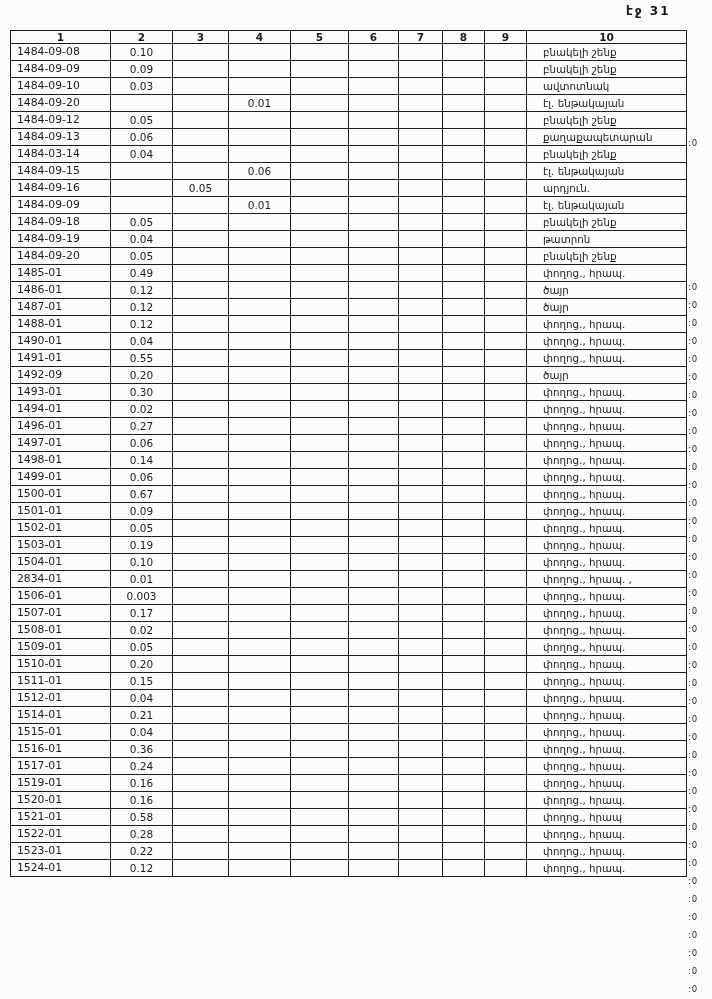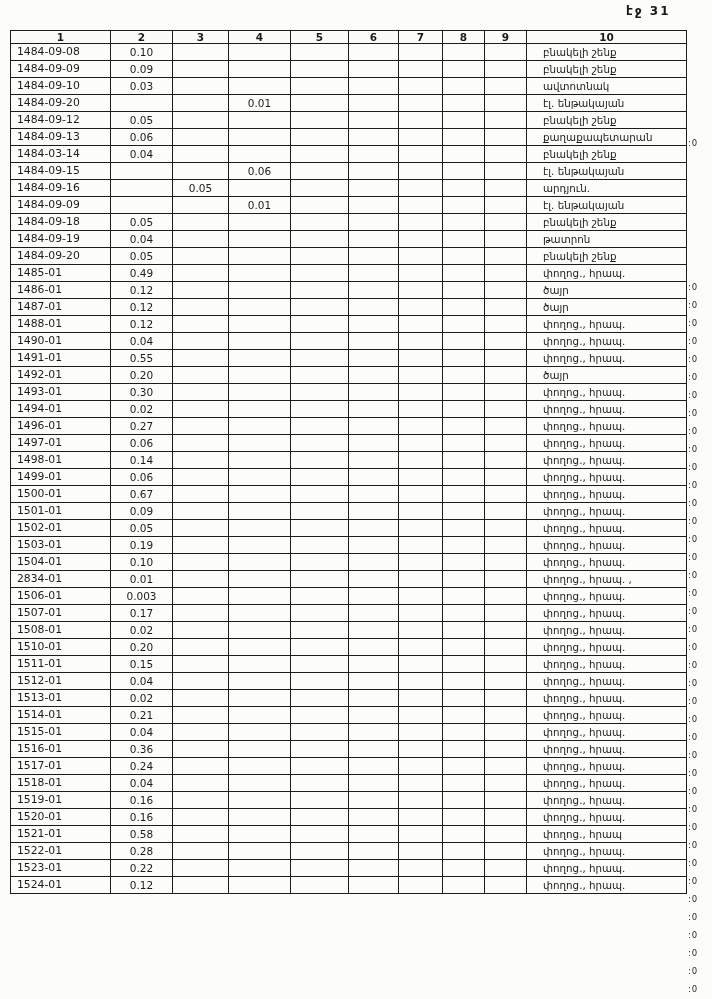--- a/index.html
+++ b/index.html
@@ -319,21 +319,21 @@
           <td class="c3"></td>
           <td class="c4"></td>
           <td class="c5"></td>
           <td class="c6"></td>
           <td class="c7"></td>
           <td class="c8"></td>
           <td class="c9"></td>
           <td class="c10">փողոց., հրապ.</td>
         </tr>
         <tr>
-          <td class="c1">1492-01</td>
+          <td class="c1">1492-09</td>
           <td class="c2">0.20</td>
           <td class="c3"></td>
           <td class="c4"></td>
           <td class="c5"></td>
           <td class="c6"></td>
           <td class="c7"></td>
           <td class="c8"></td>
           <td class="c9"></td>
           <td class="c10">ծայր</td>
         </tr>
@@ -511,20 +511,32 @@
           <td class="c3"></td>
           <td class="c4"></td>
           <td class="c5"></td>
           <td class="c6"></td>
           <td class="c7"></td>
           <td class="c8"></td>
           <td class="c9"></td>
           <td class="c10">փողոց., հրապ.</td>
         </tr>
         <tr>
+          <td class="c1">1509-01</td>
+          <td class="c2">0.05</td>
+          <td class="c3"></td>
+          <td class="c4"></td>
+          <td class="c5"></td>
+          <td class="c6"></td>
+          <td class="c7"></td>
+          <td class="c8"></td>
+          <td class="c9"></td>
+          <td class="c10">փողոց., հրապ.</td>
+        </tr>
+        <tr>
           <td class="c1">1510-01</td>
           <td class="c2">0.20</td>
           <td class="c3"></td>
           <td class="c4"></td>
           <td class="c5"></td>
           <td class="c6"></td>
           <td class="c7"></td>
           <td class="c8"></td>
           <td class="c9"></td>
           <td class="c10">փողոց., հրապ.</td>
@@ -547,32 +559,20 @@
           <td class="c3"></td>
           <td class="c4"></td>
           <td class="c5"></td>
           <td class="c6"></td>
           <td class="c7"></td>
           <td class="c8"></td>
           <td class="c9"></td>
           <td class="c10">փողոց., հրապ.</td>
         </tr>
         <tr>
-          <td class="c1">1513-01</td>
-          <td class="c2">0.02</td>
-          <td class="c3"></td>
-          <td class="c4"></td>
-          <td class="c5"></td>
-          <td class="c6"></td>
-          <td class="c7"></td>
-          <td class="c8"></td>
-          <td class="c9"></td>
-          <td class="c10">փողոց., հրապ.</td>
-        </tr>
-        <tr>
           <td class="c1">1514-01</td>
           <td class="c2">0.21</td>
           <td class="c3"></td>
           <td class="c4"></td>
           <td class="c5"></td>
           <td class="c6"></td>
           <td class="c7"></td>
           <td class="c8"></td>
           <td class="c9"></td>
           <td class="c10">փողոց., հրապ.</td>
@@ -597,32 +597,20 @@
           <td class="c5"></td>
           <td class="c6"></td>
           <td class="c7"></td>
           <td class="c8"></td>
           <td class="c9"></td>
           <td class="c10">փողոց., հրապ.</td>
         </tr>
         <tr>
           <td class="c1">1517-01</td>
           <td class="c2">0.24</td>
-          <td class="c3"></td>
-          <td class="c4"></td>
-          <td class="c5"></td>
-          <td class="c6"></td>
-          <td class="c7"></td>
-          <td class="c8"></td>
-          <td class="c9"></td>
-          <td class="c10">փողոց., հրապ.</td>
-        </tr>
-        <tr>
-          <td class="c1">1518-01</td>
-          <td class="c2">0.04</td>
           <td class="c3"></td>
           <td class="c4"></td>
           <td class="c5"></td>
           <td class="c6"></td>
           <td class="c7"></td>
           <td class="c8"></td>
           <td class="c9"></td>
           <td class="c10">փողոց., հրապ.</td>
         </tr>
         <tr>

